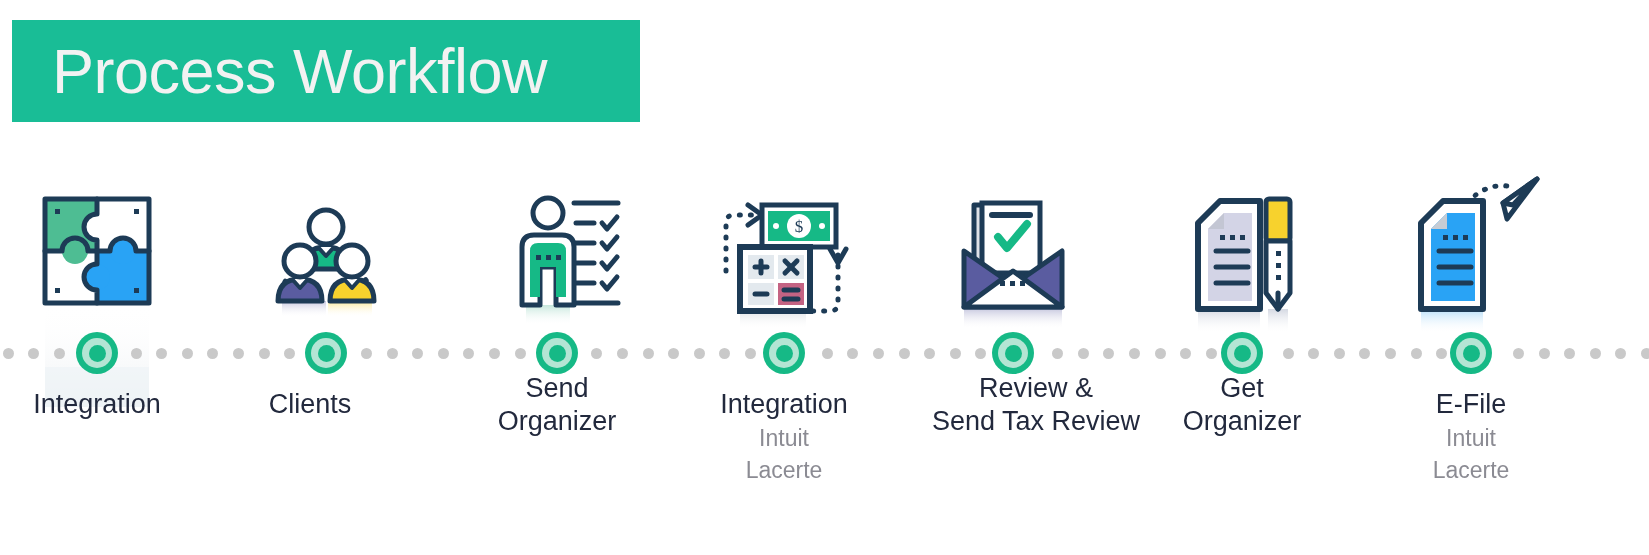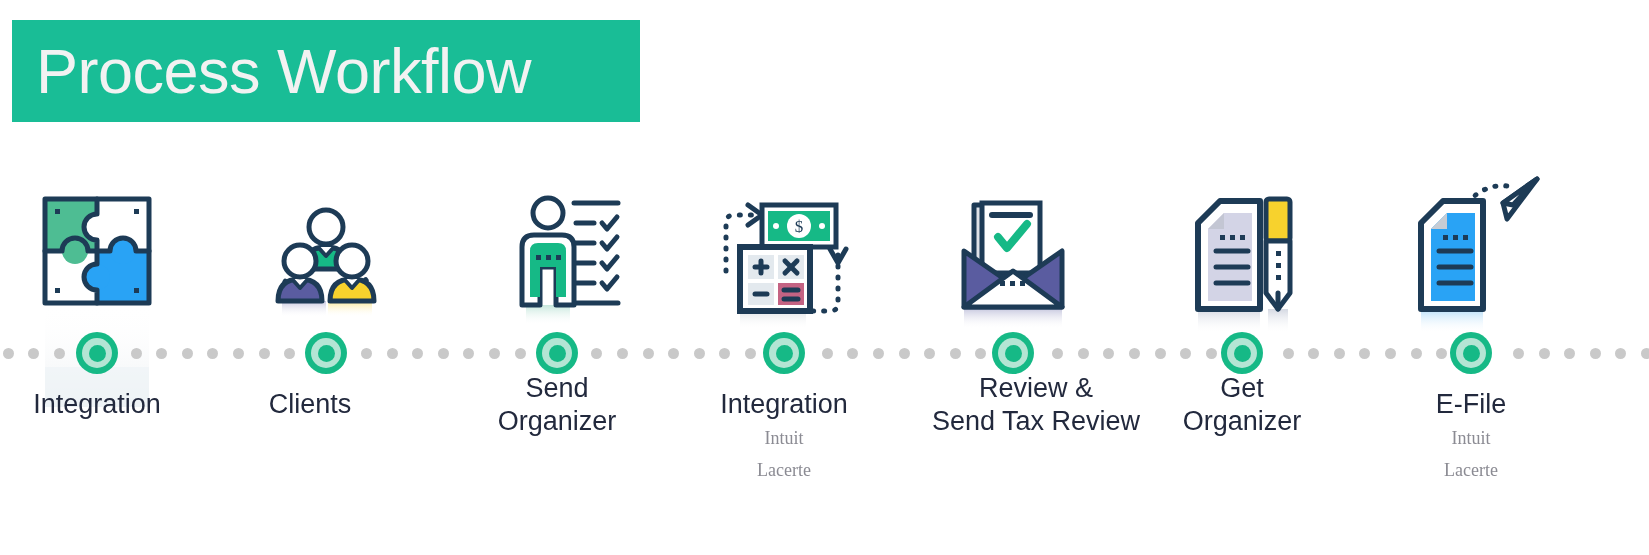--- a/index.html
+++ b/index.html
@@ -10,21 +10,21 @@
   }
   #stage{position:absolute;inset:0;width:1649px;height:555px;}
 
   
   .banner{
     position:absolute;left:12px;top:20px;width:628px;height:102px;
     background:#19bd96;display:flex;align-items:center;
   }
   .banner-title{
     color:#f2f2f2;font-size:63px;font-weight:400;letter-spacing:-0.5px;
-    margin-left:24px;line-height:1;white-space:nowrap;
+    margin-left:40px;line-height:1;white-space:nowrap;
     font-family:"Liberation Sans", sans-serif;
   }
 
   
   .timeline{position:absolute;left:0;top:344px;width:1649px;height:18px;}
   .tl-dot{
     position:absolute;top:4px;width:11px;height:11px;border-radius:50%;
     background:#c9c9c9;
   }
   .marker{
@@ -39,22 +39,22 @@
 
   
   .step{position:absolute;top:175px;width:260px;text-align:center;}
   .icon-wrap{height:160px;display:flex;align-items:flex-end;justify-content:center;}
   .labels{position:absolute;top:388px;width:260px;text-align:center;}
   .step-label{
     color:#22293d;font-size:27px;line-height:33px;font-weight:400;
     font-family:"Liberation Sans", sans-serif;
   }
   .step-sub{
-    color:#8b8b93;font-size:18px;line-height:30px;font-weight:400;margin-top:2px;
-    font-family:Liberation Serif, serif;
+    color:#8b8b93;font-size:23px;line-height:30px;font-weight:400;margin-top:2px;
+    font-family:Liberation Sans, sans-serif;
   }
   svg{display:block;overflow:visible;}
 </style>
 </head>
 <body>
 
 <div id="stage">
 
   <div class="banner">
     <div class="banner-title">Process Workflow</div>

